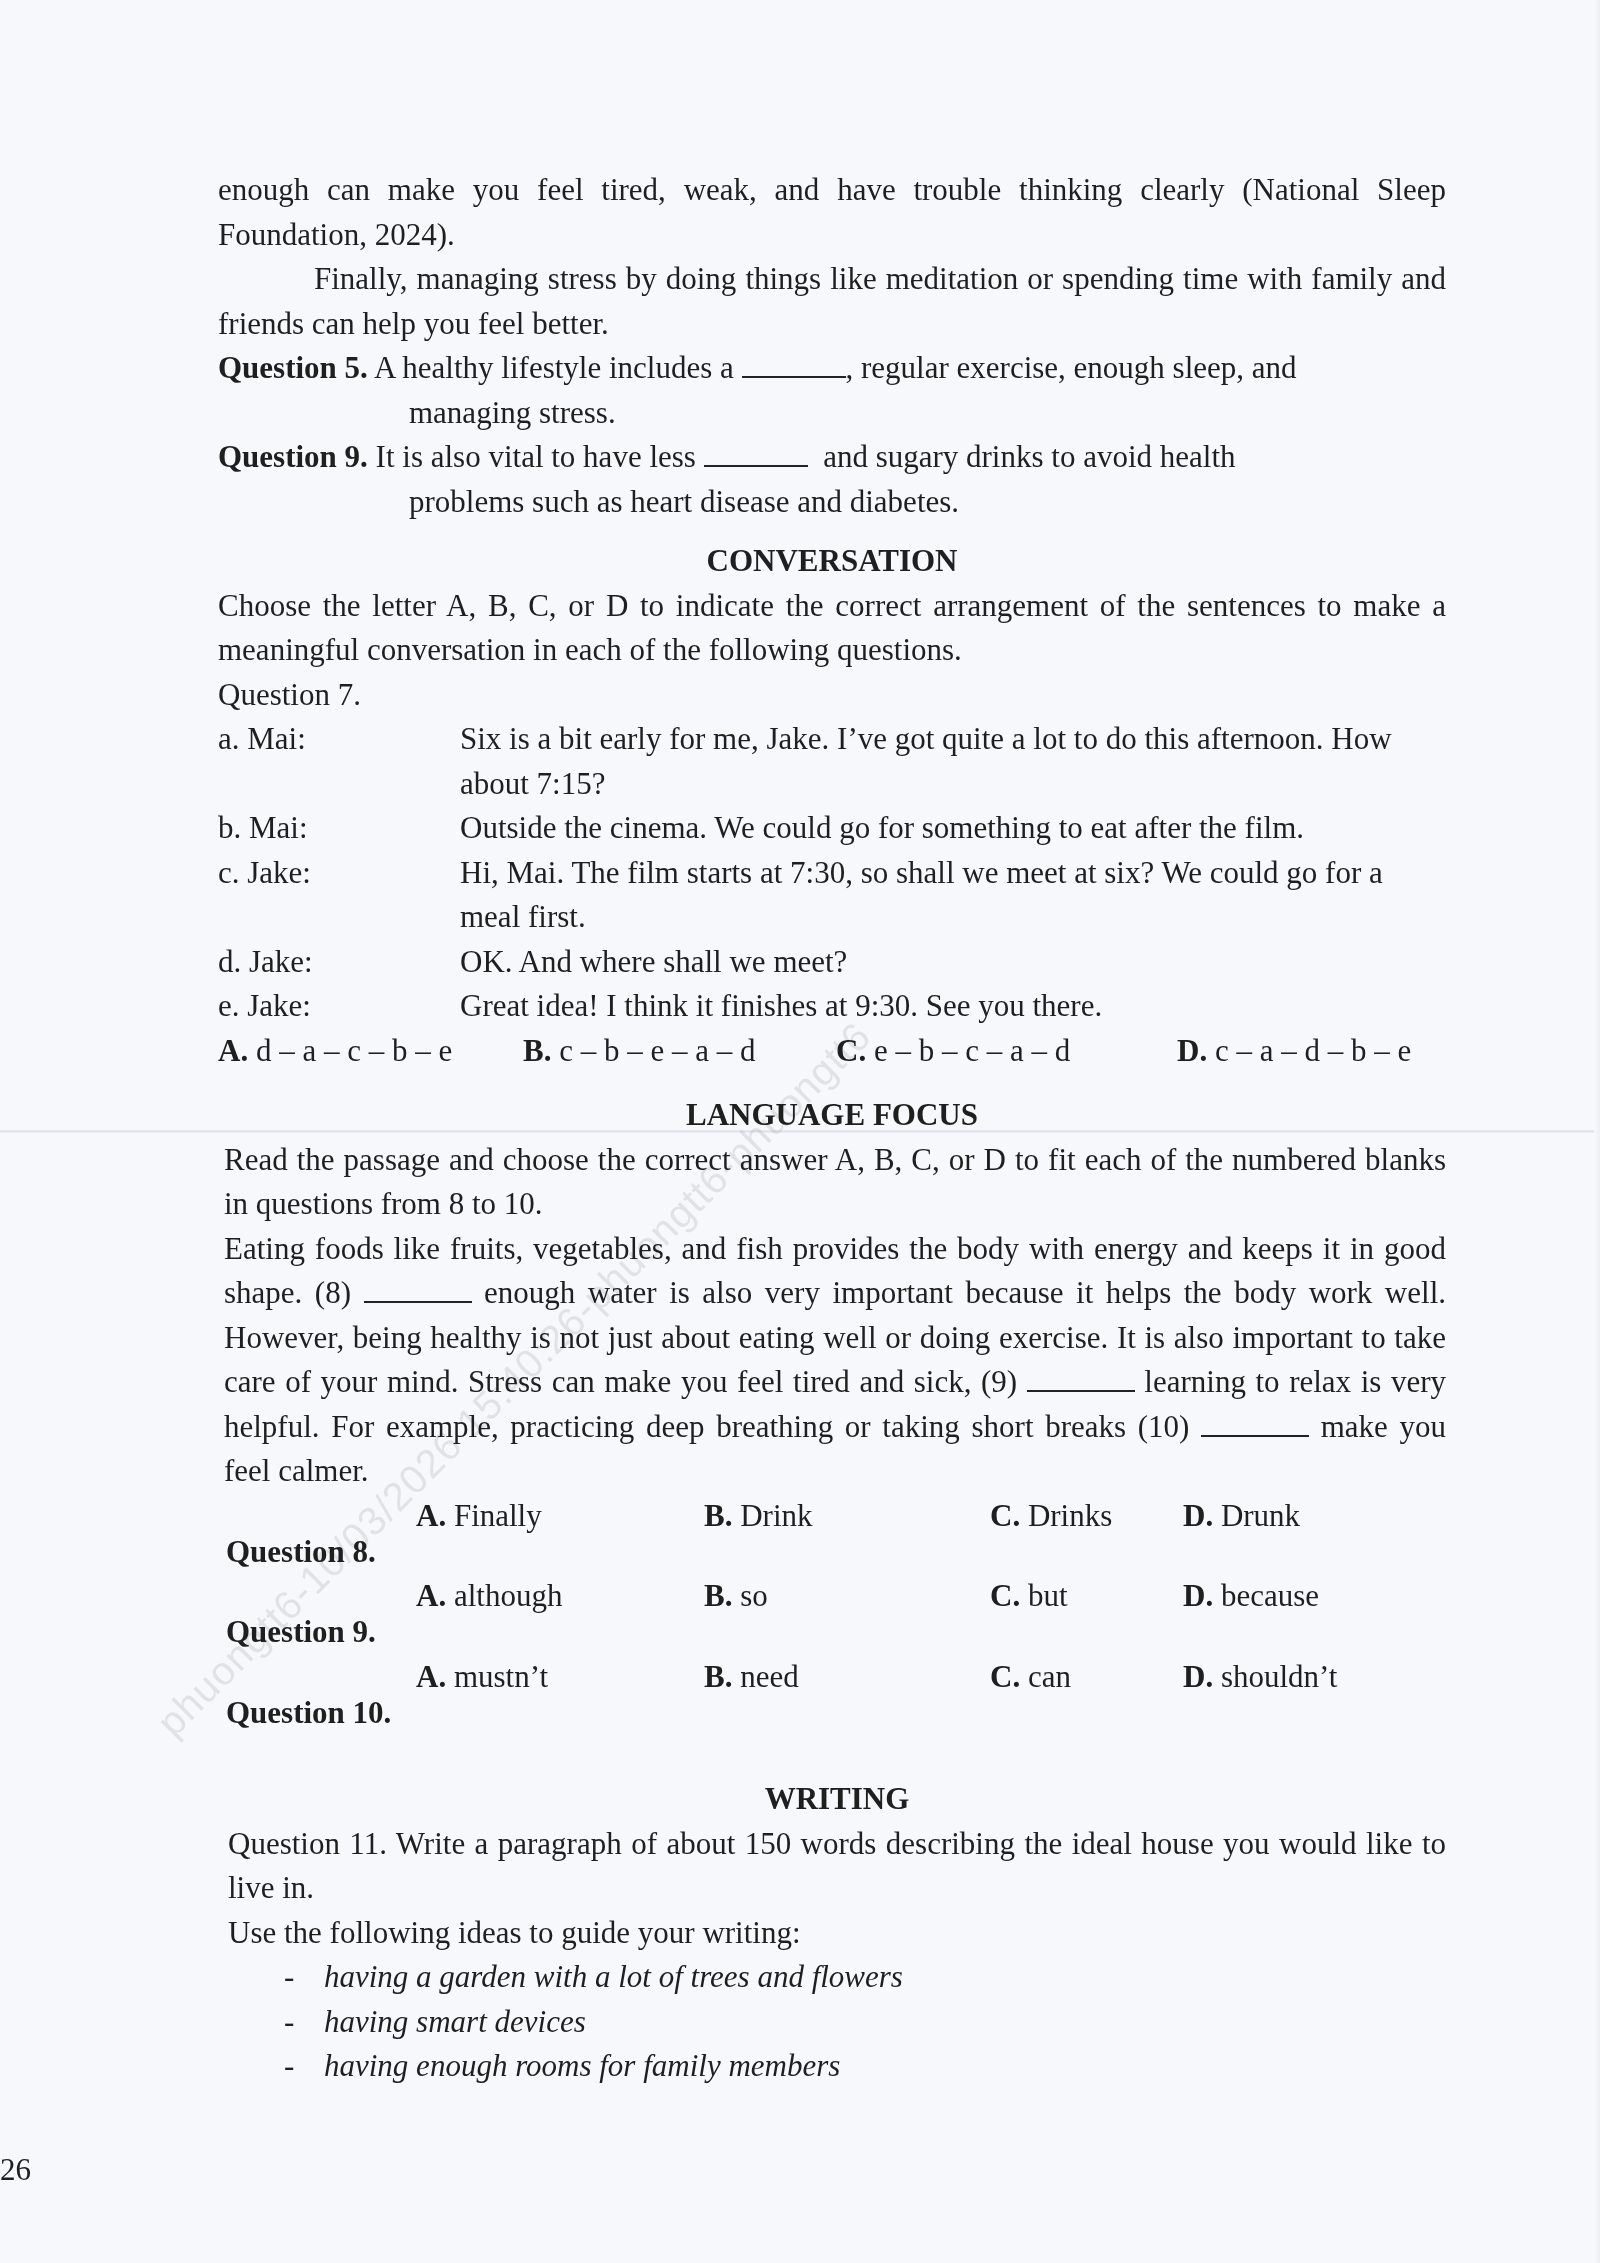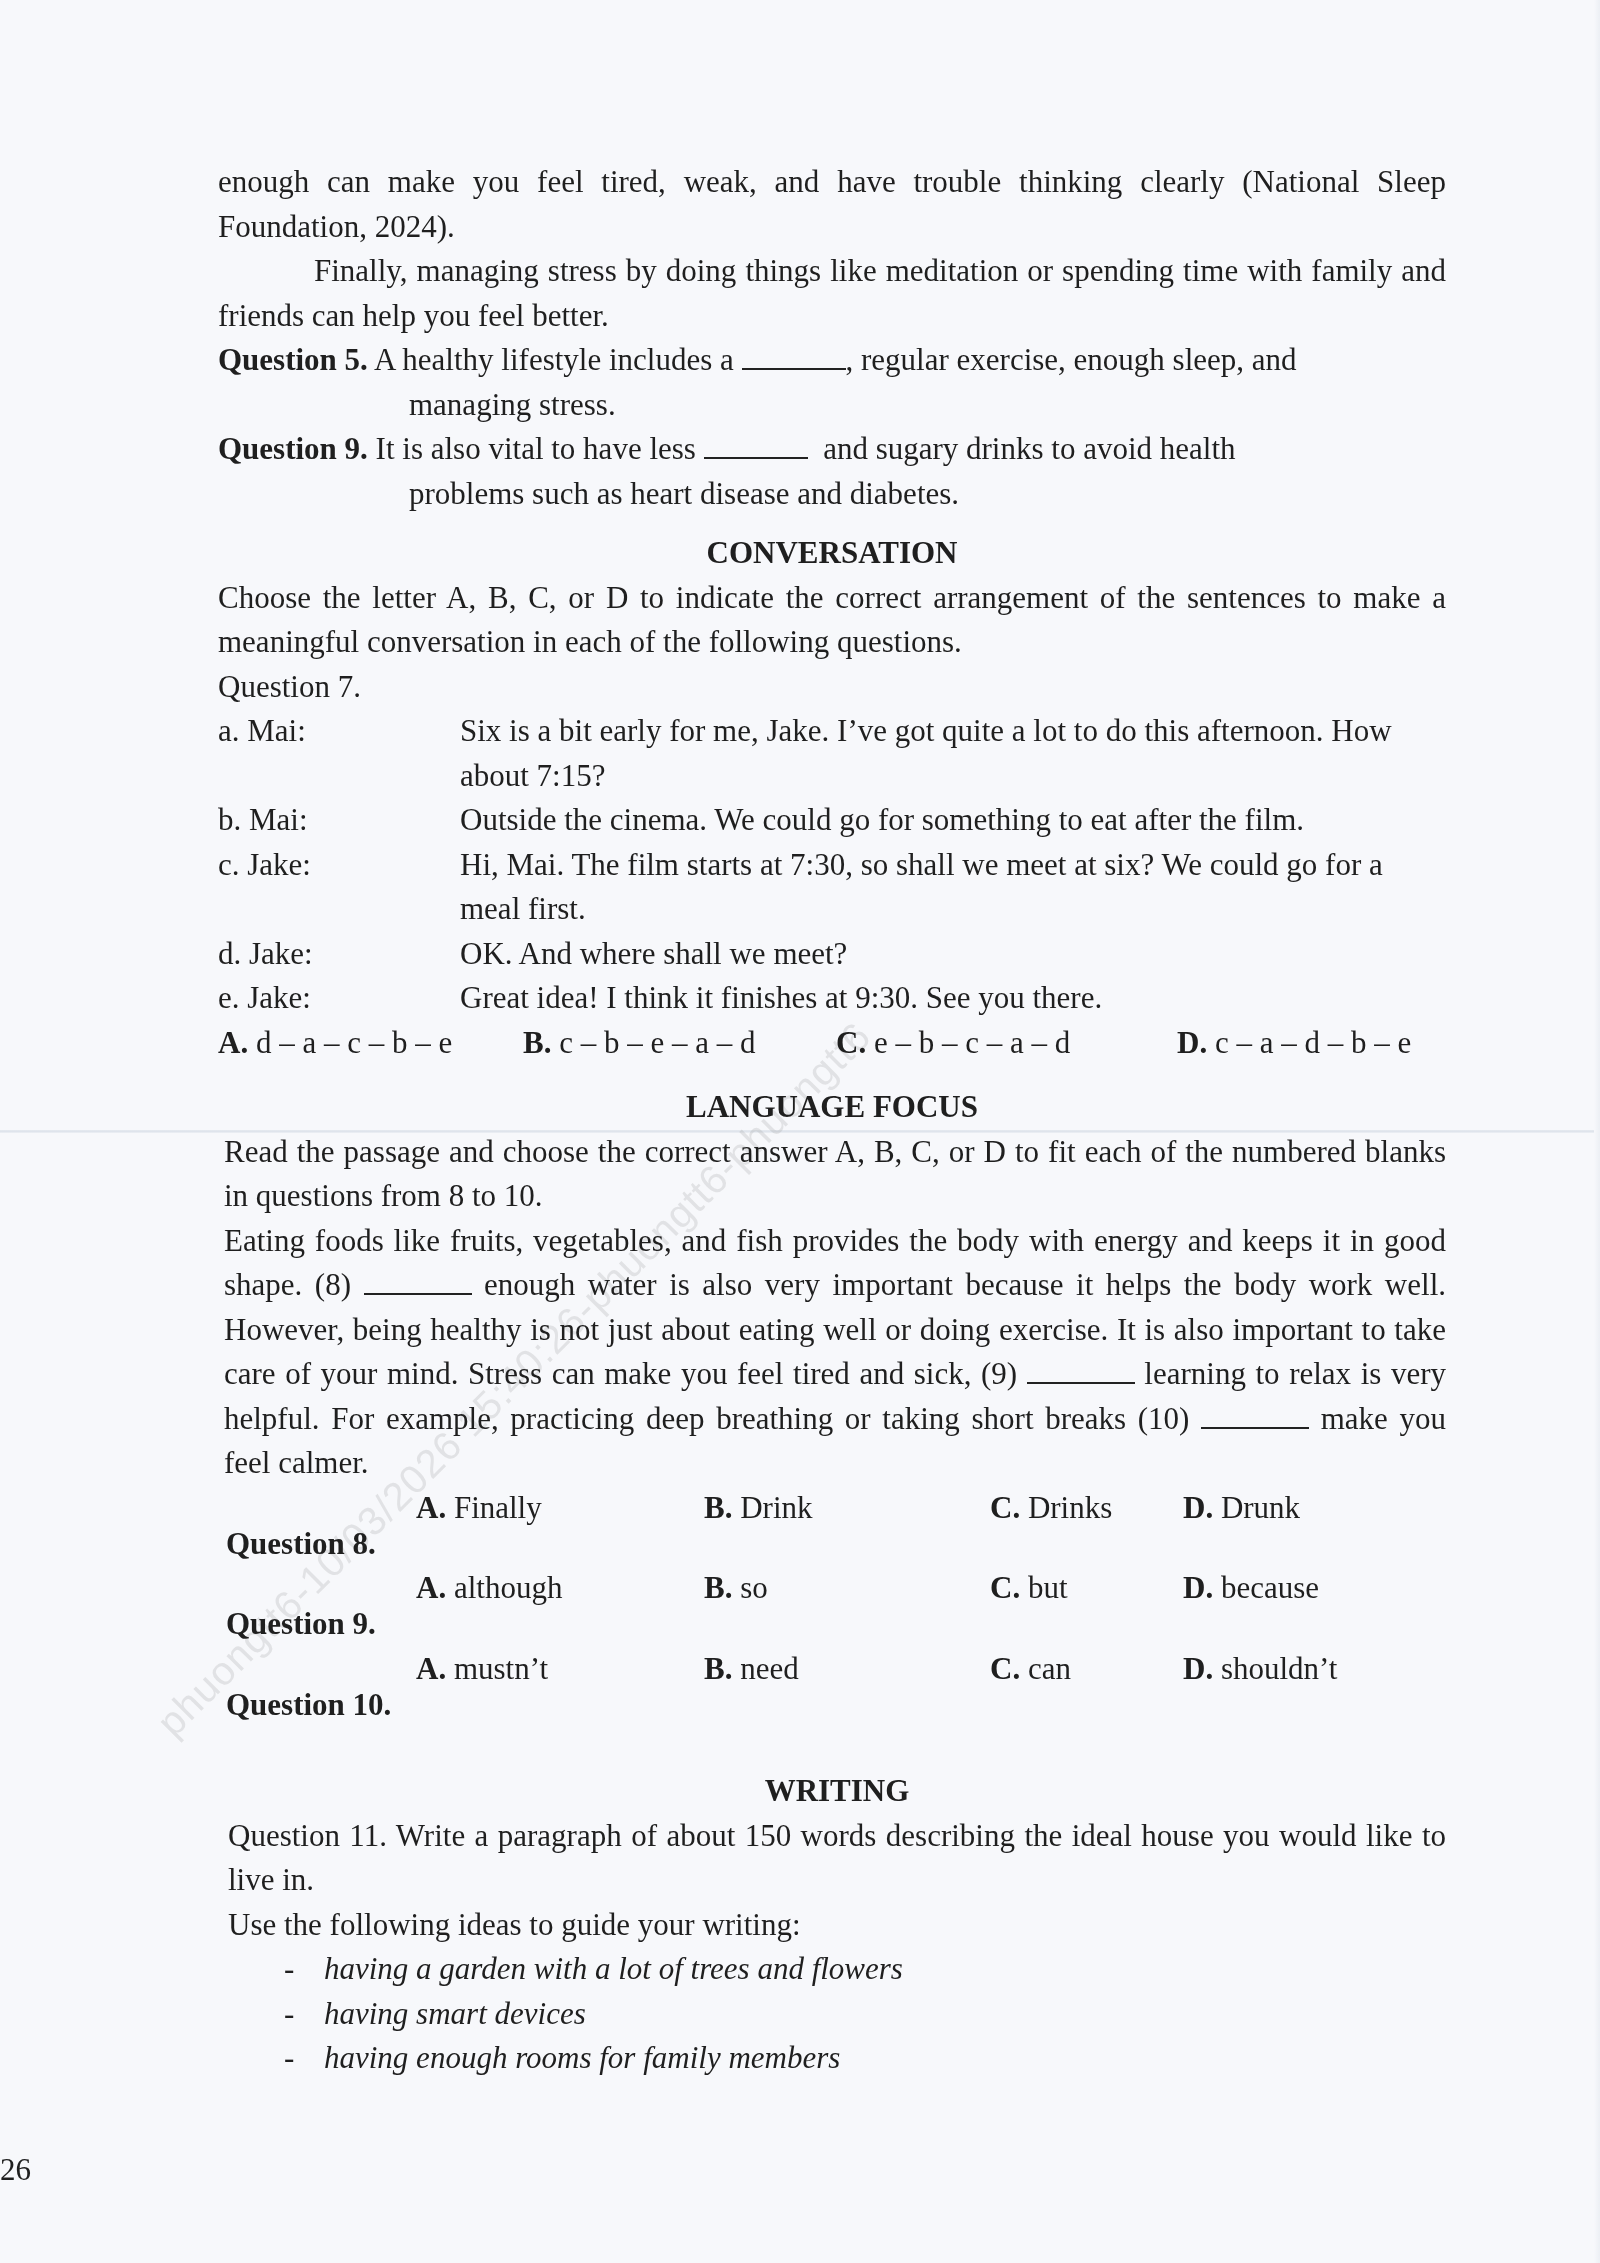--- a/index.html
+++ b/index.html
@@ -30,21 +30,21 @@
   }
   .right-edge {
     position: absolute;
     right: 0; top: 0;
     width: 6px; height: 2263px;
     background: linear-gradient(to right, #f7f8fb, #eceff4);
   }
   .content {
     position: absolute;
     left: 218px;
-    top: 160px;
+    top: 168px;
     width: 1228px;
     font-size: 31px;
     line-height: 44.5px;
   }
   p { margin: 0; }
   .justify { text-align: justify; }
   .indent { text-indent: 96px; }
   .bold { font-weight: normal; }
   .heading {
     text-align: center;

